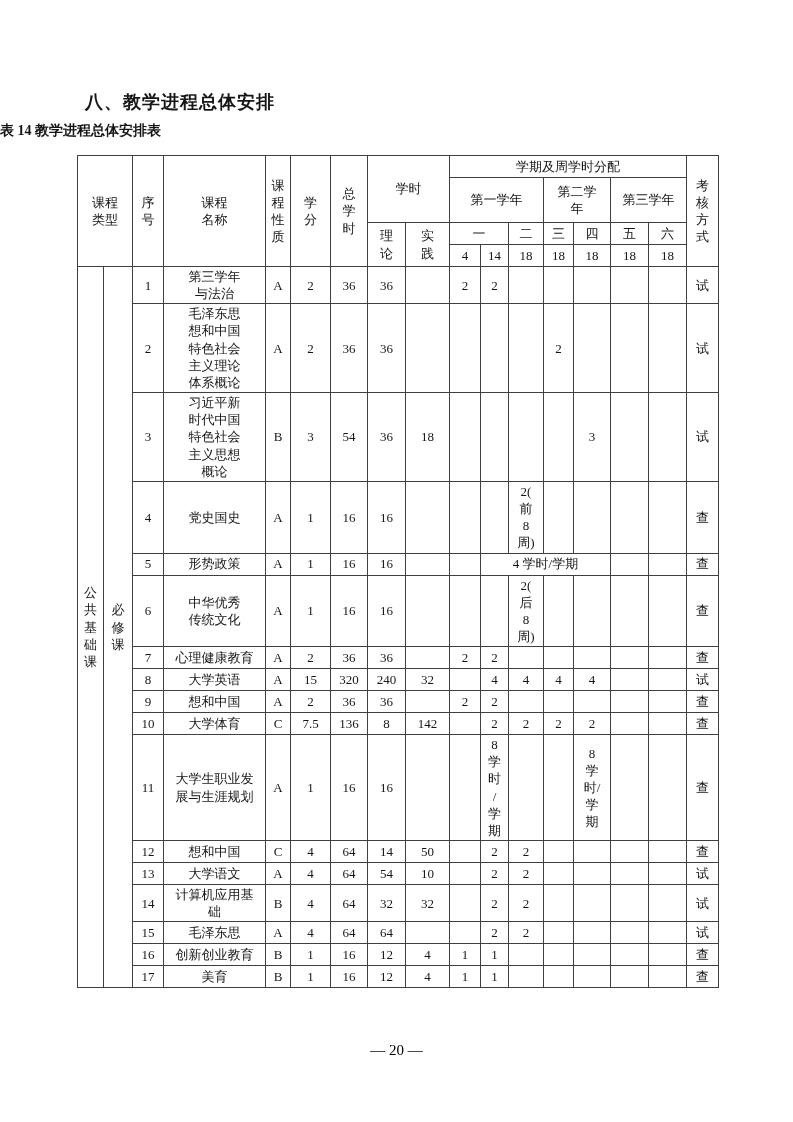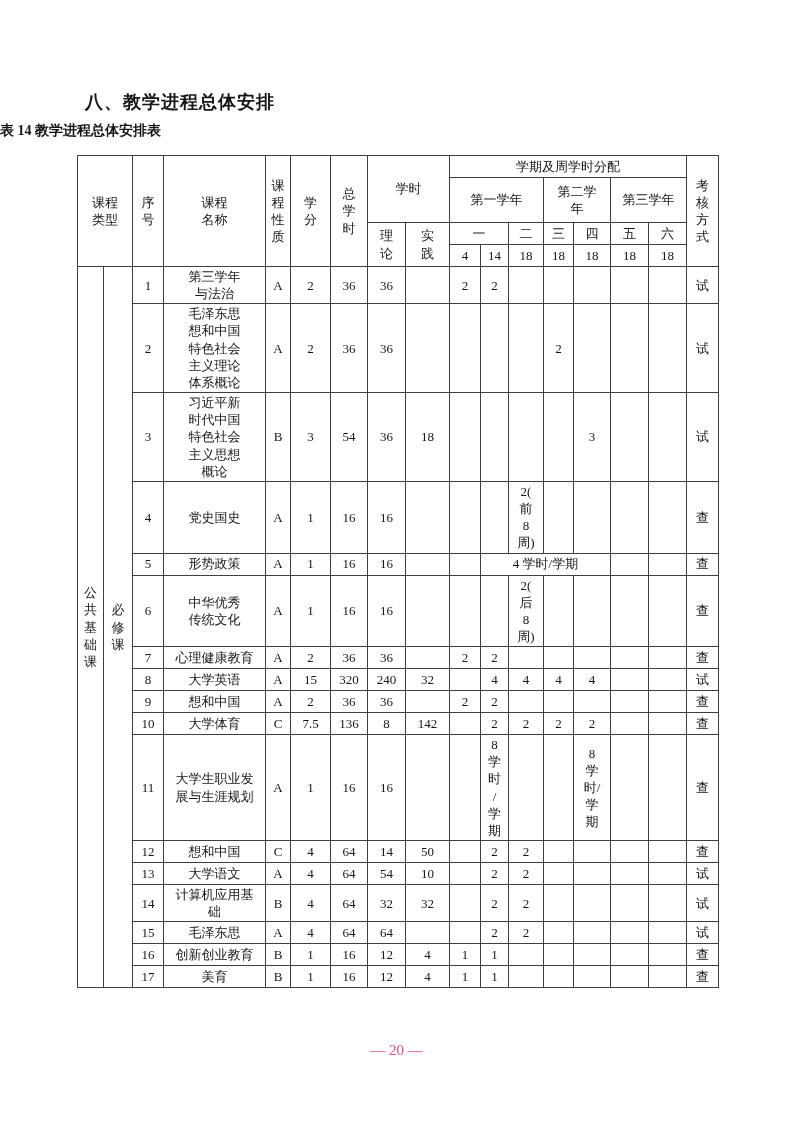--- a/index.html
+++ b/index.html
@@ -26,21 +26,21 @@
     border:1px solid #3f3f3f; font-weight:normal;
     text-align:center; vertical-align:middle;
     font-size:13px; line-height:1.32; padding:1px 0;
     white-space:pre-line; overflow:hidden;
   }
   tr.hr1 { height:22px; } tr.hr2 { height:45px; }
   tr.hr3 { height:22px; } tr.hr4 { height:22px; }
   td.cell-name { padding:2px 1px; }
   .footer {
     position:absolute; left:0; top:1042px; width:793px;
-    text-align:center; font-size:15px; color:#ec4899;
+    text-align:center; font-size:15px; color:#000000;
   }
   .min-row td { height:22px; }
 </style>
 </head>
 <body>
 
 <div class="page">
 
   <div class="doc-heading">八、教学进程总体安排</div>
   <div class="table-caption">表 14  教学进程总体安排表</div>

